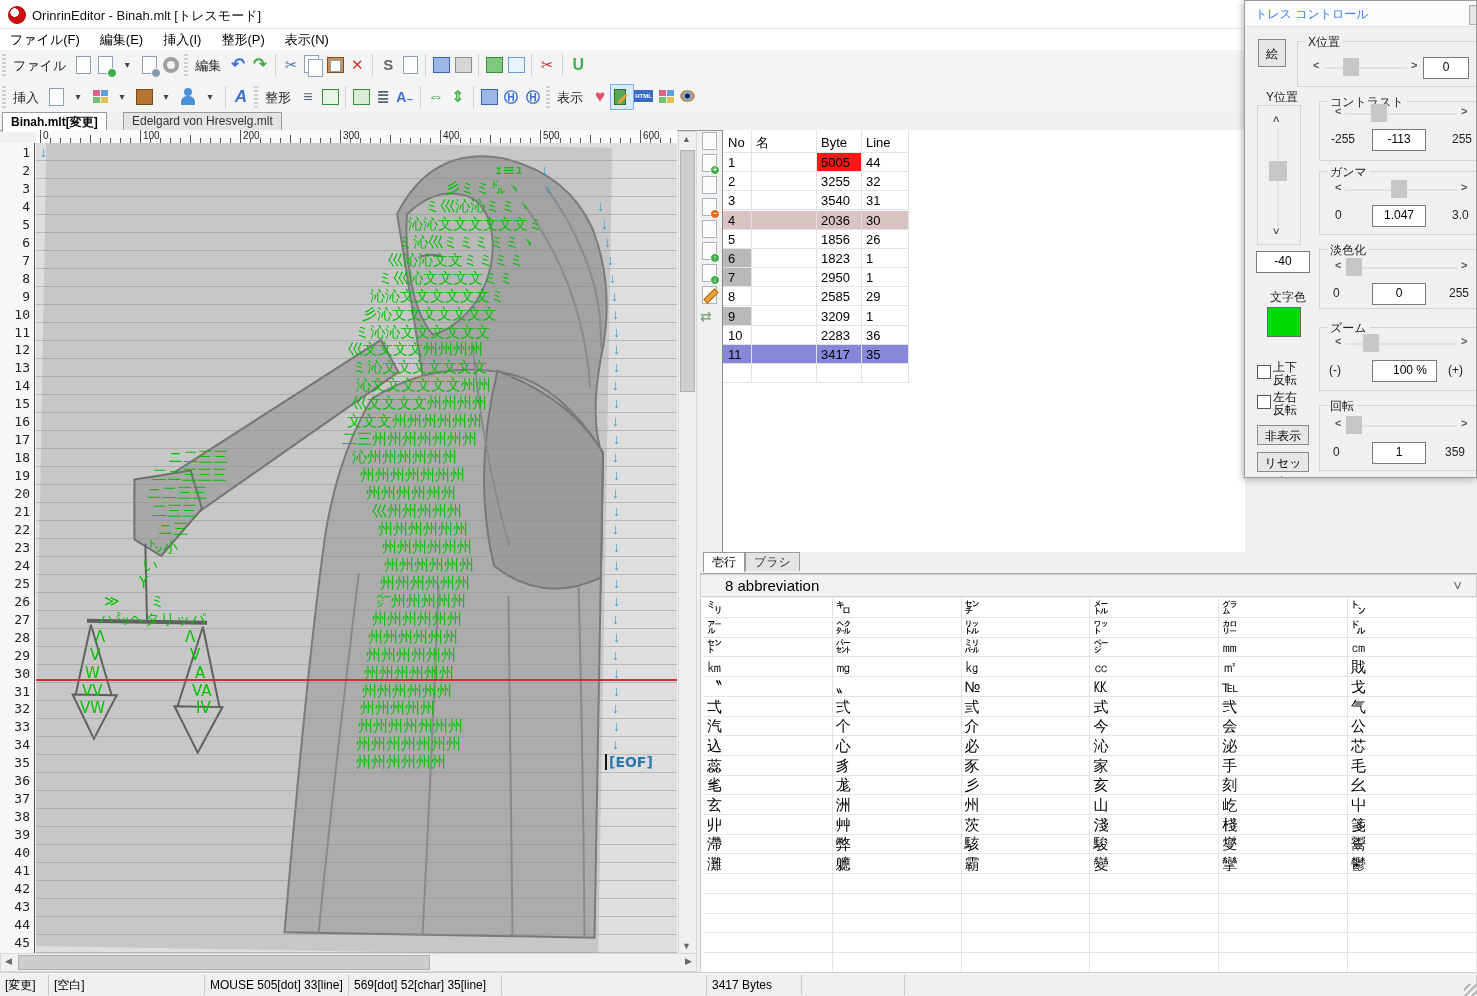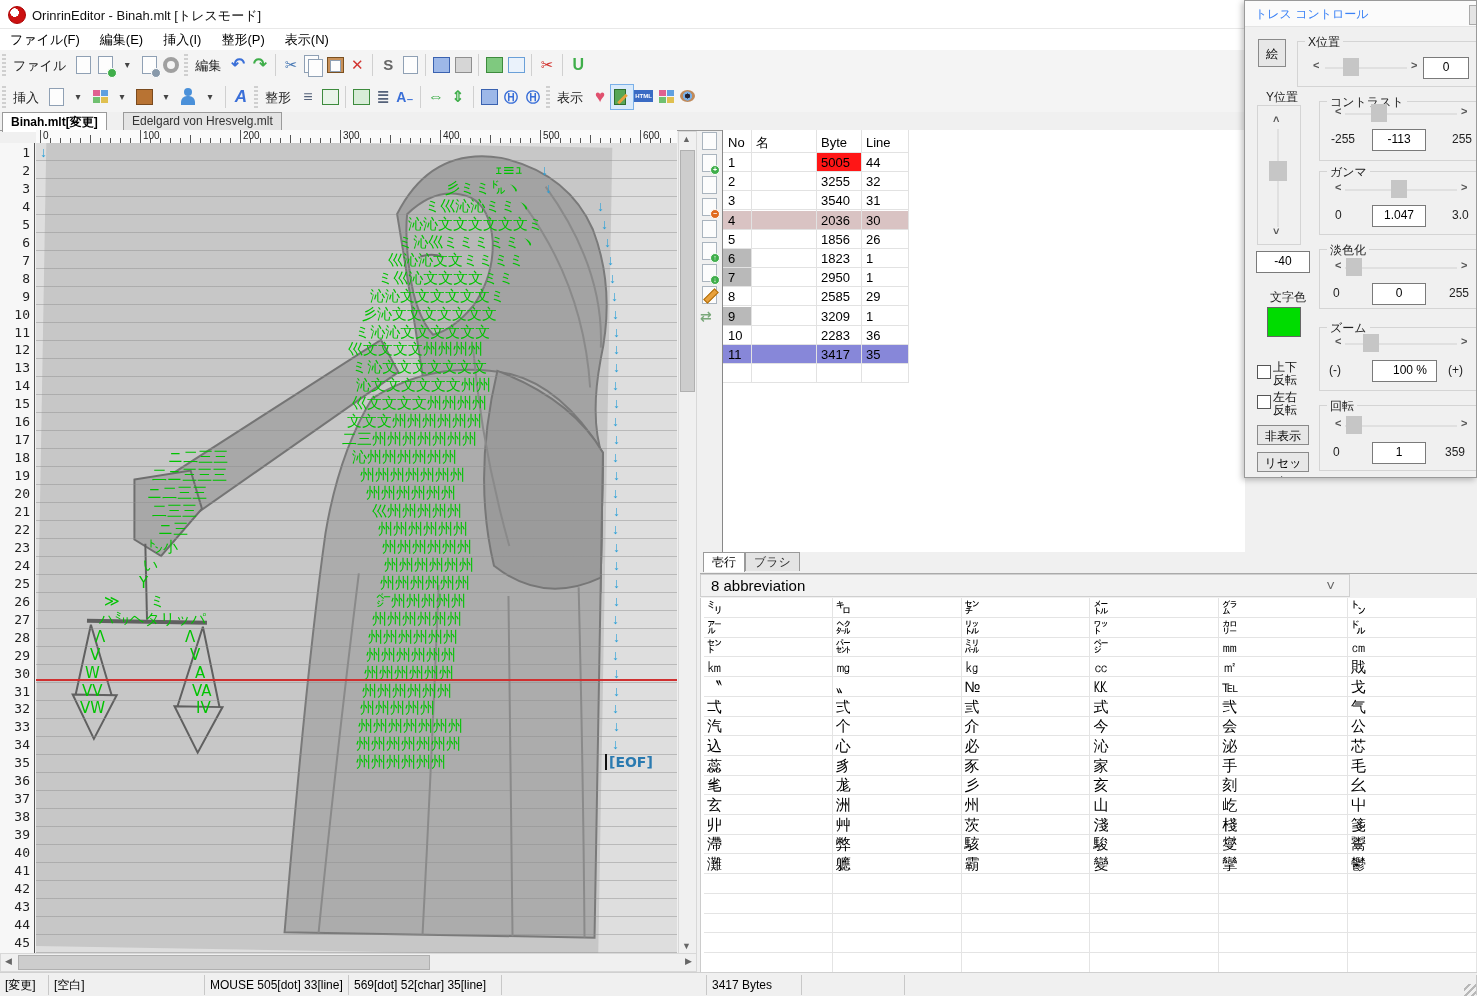--- a/index.html
+++ b/index.html
@@ -61,22 +61,22 @@
   .row-pink{background:#d9c3c3;}
   .no-gray{background:#b9b9b9;}
   .row-blue{background:#8787d9;}
   .sideicons{left:698px;top:132px;width:24px;height:210px;}
   .sic{position:absolute;left:2px;width:20px;height:19px;}
   .sicpage{position:absolute;left:2px;top:0;width:13px;height:16px;background:#fcfcfc;border:1px solid #aab4be;}
   .sicbadge{position:absolute;right:0;bottom:-2px;width:8px;height:8px;border-radius:50%;border:1px solid #fff;
             color:#fff;font-size:7px;line-height:8px;text-align:center;font-weight:bold;}
   
   .paltabs{left:700px;top:552px;width:777px;height:21px;border-bottom:1px solid #aaa;background:#f0f0f0;}
-  .palheader{left:700px;top:574px;width:650px;height:23px;background:#f2f2f2;border:1px solid #cfcfcf;
-             box-sizing:border-box;font-size:15px;line-height:21px;padding-left:10px;}
+  .palheader{left:700px;top:574px;width:777px;height:23px;background:#f2f2f2;border:1px solid #cfcfcf;
+             box-sizing:border-box;font-size:15px;line-height:21px;padding-left:24px;}
   .palgrid{left:700px;top:598px;width:777px;height:374px;background:#fff;border-left:1px solid #ccc;overflow:hidden;}
   .pcell{position:absolute;box-sizing:border-box;border-right:1px solid #e4e4e4;border-bottom:1px solid #e4e4e4;
          font-size:15px;line-height:19px;padding-left:3px;height:20px;}
   
   .tracepanel{left:1244px;top:0;width:233px;height:478px;background:#f0f0f0;border:1px solid #9a9a9a;
               box-shadow:-2px 2px 6px rgba(0,0,0,.25);box-sizing:border-box;overflow:hidden;z-index:50;}
   .tptitle{position:absolute;left:0;top:0;width:233px;height:26px;background:#fbfbfb;border-bottom:1px solid #e4e4e4;
            color:#3b82f6;font-size:12px;line-height:26px;padding-left:10px;box-sizing:border-box;}
   .grp{position:absolute;border:1px solid #d4d4d4;}
   .legend{position:absolute;font-size:12px;color:#222;background:#f0f0f0;padding:0 3px;}

